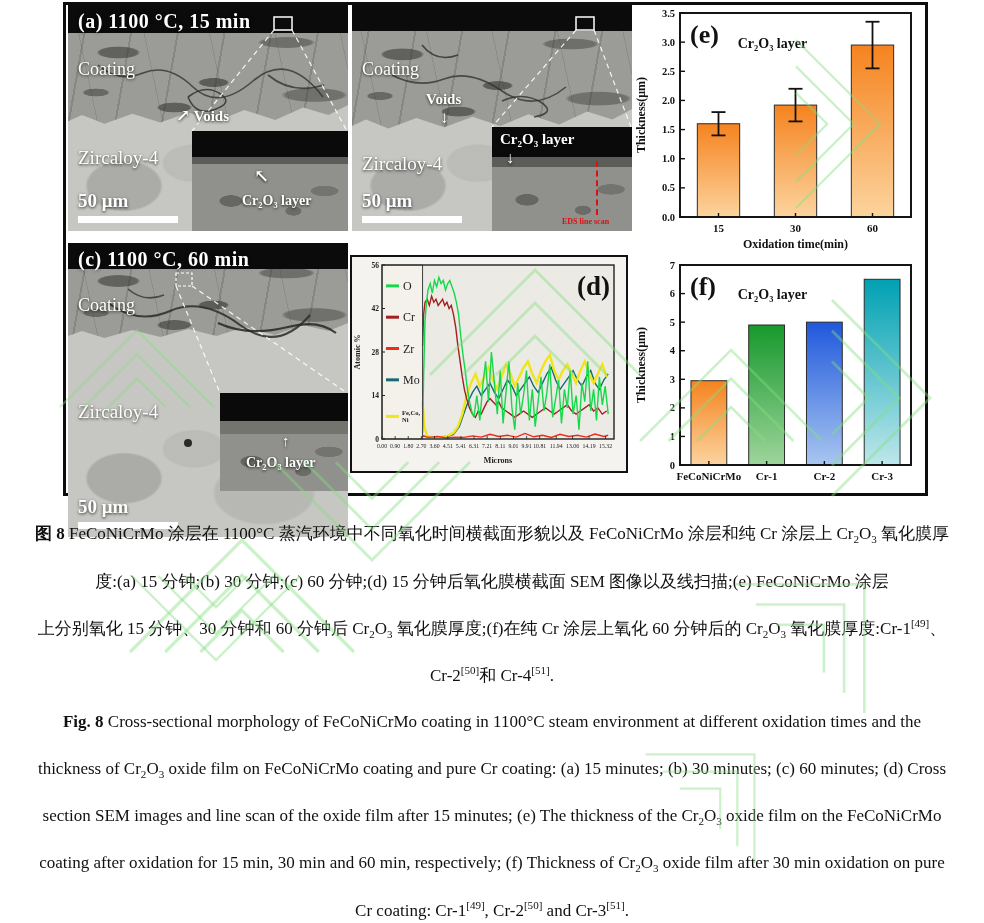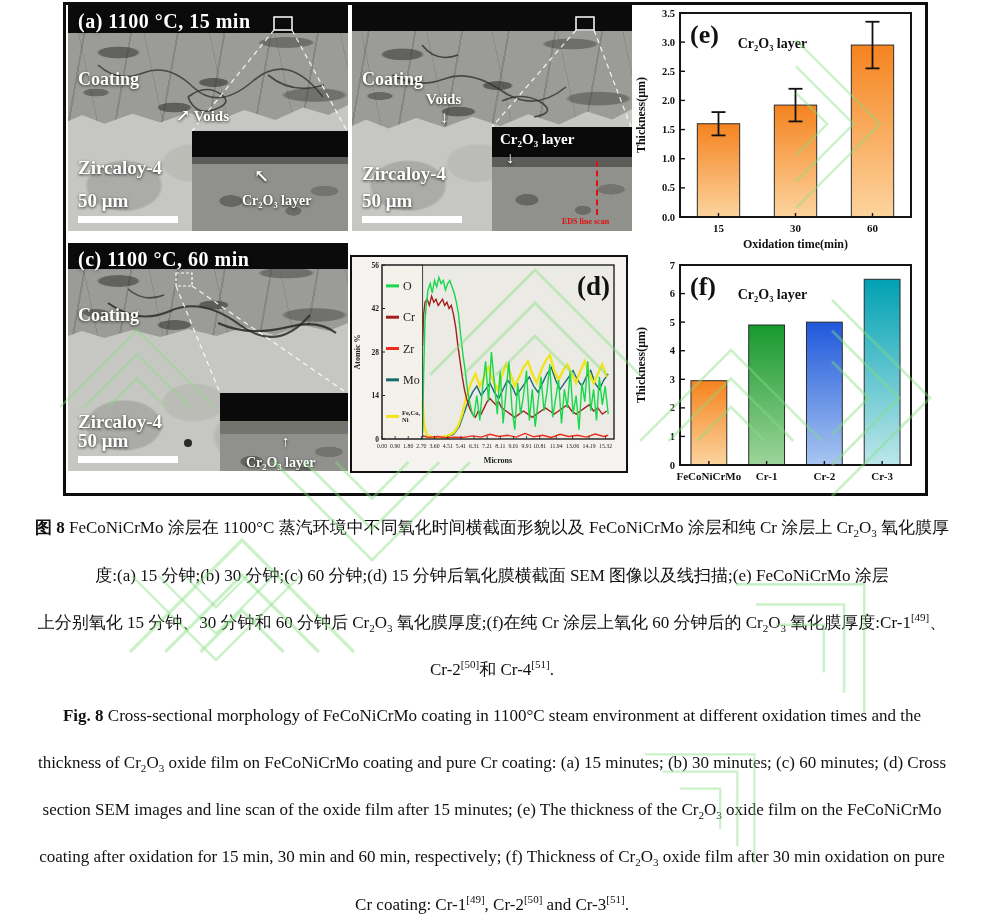--- a/index.html
+++ b/index.html
@@ -24,22 +24,22 @@
       radial-gradient(ellipse 55px 11px at 78% 30%, rgba(55,55,52,.45) 0 45%, transparent 52%),
       radial-gradient(ellipse 34px 10px at 38% 82%, rgba(35,35,33,.5) 0 45%, transparent 52%),
       radial-gradient(ellipse 64px 14px at 88% 72%, rgba(48,48,45,.4) 0 45%, transparent 52%),
       radial-gradient(ellipse 26px 8px  at 10% 70%, rgba(42,42,40,.45) 0 45%, transparent 52%),
       repeating-linear-gradient(100deg, transparent 0 20px, rgba(60,60,58,.22) 20px 22px, transparent 22px 46px),
       repeating-linear-gradient(78deg, transparent 0 30px, rgba(70,70,66,.18) 30px 31px, transparent 31px 64px);}
   .sem-band{position:absolute;left:0;top:0;right:0;background:#0b0b0b;}
   .sem-cracks,.sem-conn{position:absolute;left:0;top:0;}
   .sem-title{position:absolute;left:10px;top:5px;color:#fff;font-weight:bold;
              font-size:20px;text-shadow:0 0 4px rgba(0,0,0,.9);letter-spacing:.5px;}
-  .sem-label{position:absolute;color:#fff;font-weight:bold;font-size:18px;
-             text-shadow:0 1px 3px rgba(0,0,0,.8);margin-top:10px;}
+  .sem-label{position:absolute;color:#fff;font-weight:normal;font-size:18px;
+             text-shadow:0 1px 3px rgba(0,0,0,.8);}
   .voids{position:absolute;color:#fff;font-weight:bold;font-size:15px;
          text-shadow:0 1px 3px rgba(0,0,0,.8);}
   .voids .arr{font-size:17px;}
   .scalebar{position:absolute;left:10px;bottom:8px;color:#fff;font-weight:bold;
             font-size:19px;text-shadow:0 1px 3px rgba(0,0,0,.8);}
   .sb-bar{width:100px;height:7px;background:#fff;margin-top:4px;}
   .inset{position:absolute;background:#90908c;
     background-image:
       radial-gradient(ellipse 20px 10px at 25% 70%, rgba(60,60,58,.5) 0 55%, transparent 60%),
       radial-gradient(ellipse 14px 8px at 65% 80%, rgba(70,70,66,.5) 0 55%, transparent 60%),
@@ -50,21 +50,21 @@
                text-shadow:0 1px 3px rgba(0,0,0,.9);white-space:nowrap;}
   .inset-arrow{position:absolute;color:#fff;font-weight:bold;font-size:18px;
                text-shadow:0 1px 3px rgba(0,0,0,.9);}
   .eds-line{position:absolute;border-left:2px dashed #e01010;}
   .eds-label{position:absolute;color:#e01010;font-weight:bold;font-size:8px;white-space:nowrap;}
   
   .chart-box{position:absolute;background:#fff;}
   #d-box{border:2px solid #111;background:#f4f3ef;}
   
   .cap{position:absolute;left:6px;right:6px;text-align:center;font-size:17px;
-       white-space:nowrap;}
+       white-space:nowrap;margin-top:6px;}
   .cap .b{font-weight:bold;}
   .cap sub,.cap sup{font-size:0.65em;}
   
   #watermark{position:absolute;left:0;top:0;pointer-events:none;z-index:60;}
   svg text{font-family:"Liberation Serif","DejaVu Serif",serif;}
 </style>
 </head>
 <body>
 
 <div id="figure">
@@ -175,21 +175,21 @@
         <text x="41" y="40.64285714285715" text-anchor="end" font-size="10.5" font-weight="bold" fill="#111">3.0</text>
         <line x1="46" y1="8" x2="51" y2="8" stroke="#111" stroke-width="1.4"></line>
         <text x="41" y="11.5" text-anchor="end" font-size="10.5" font-weight="bold" fill="#111">3.5</text>
         <text x="161.5" y="243" text-anchor="middle" font-size="12" font-weight="bold" fill="#111">Oxidation time(min)</text>
         <text x="11" y="110" text-anchor="middle" font-size="12" font-weight="bold" fill="#111" transform="rotate(-90 11 110)">Thickness(μm)</text>
         <text x="56" y="38" font-size="26" font-weight="bold" fill="#111">(e)</text>
         <text x="103.75" y="42.68" font-size="14" font-weight="bold" fill="#111">Cr₂O₃ layer</text>
       </svg>
   </div>
 
-  <div class="panel sem" style="left:2px;top:238px;width:280px;height:228px">
+  <div class="panel sem" style="left:2px;top:238px;width:280px;height:294px">
     <div class="sem-sub"></div>
     <div class="sem-coating" style="height:100px"></div>
     <div class="sem-band" style="height:26px"></div>
     <svg class="sem-cracks" width="280" height="248">
       <path d="M40 60 q30 22 62 8 t70 14 t70 -10" fill="none" stroke="#2c2c28" stroke-width="2" opacity=".85"></path>
       <path d="M150 80 q30 14 70 4 q30 -8 48 6" fill="none" stroke="#262622" stroke-width="2.2" opacity=".85"></path>
       <path d="M60 46 q16 14 36 6" fill="none" stroke="#33332f" stroke-width="1.6" opacity=".8"></path>
       <circle cx="120" cy="200" r="4" fill="#2a2a26"></circle>
     </svg>
     <svg class="sem-conn" width="280" height="248">

